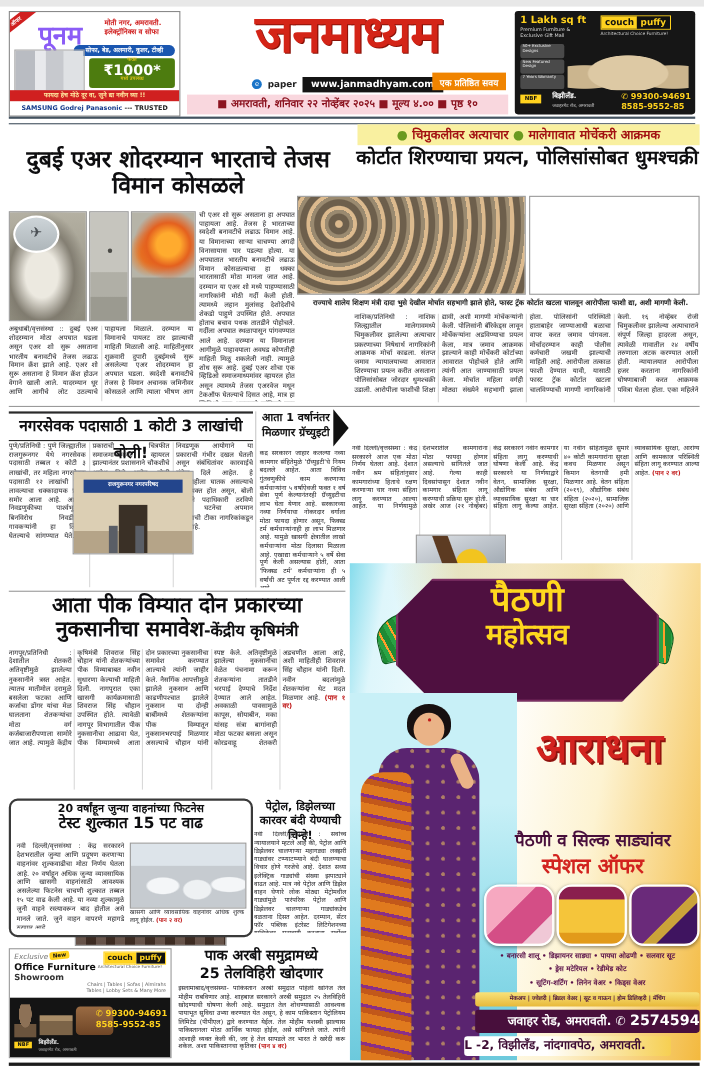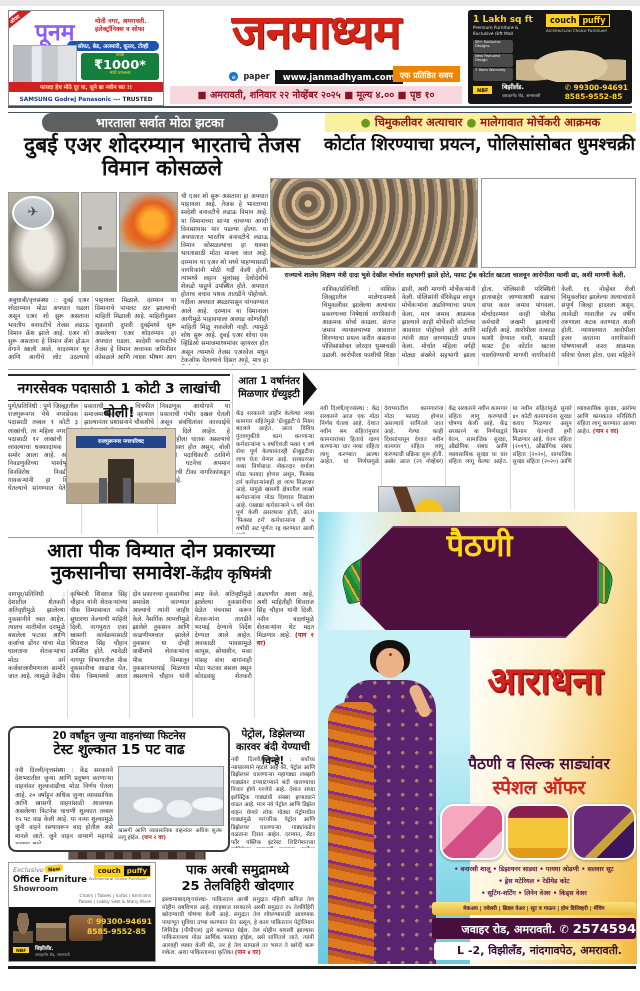--- a/index.html
+++ b/index.html
@@ -22,21 +22,21 @@
   .topbar{left:0;top:0;width:640px;height:6px;background:#e8e8e8;}
   .pad{left:8px;top:10px;width:154px;height:94px;border:1px solid #8a8a8a;background:#fff;overflow:hidden;}
   .pad .ribbon{position:absolute;left:-16px;top:4px;transform:rotate(-38deg);background:#d02020;color:#fff;
       font-size:5px;font-weight:bold;padding:1px 16px;}
   .pad-brand{position:absolute;left:26px;top:4px;font-size:23px;font-weight:bold;color:#8b5cf6;}
   .pad-sub{position:absolute;left:86px;top:6px;width:66px;color:#d02020;font-size:6.4px;font-weight:bold;line-height:1.25;}
   .pad-pill{position:absolute;left:58px;top:30px;width:92px;height:10px;background:#1a56b0;border-radius:5px;
       color:#fff;font-size:5.6px;font-weight:bold;text-align:center;line-height:10px;}
   .pad-goods{position:absolute;left:4px;top:34px;width:62px;height:36px;
       background:linear-gradient(90deg,#b9bcc2 0 28%,#e8e9ec 29% 44%,#c7c9ce 45% 70%,#dfe1e4 71%);border:1px solid #aaa;}
-  .pad-price{position:absolute;left:72px;top:42px;width:78px;height:27px;background:#15803d;border-radius:3px;
+  .pad-price{position:absolute;left:72px;top:42px;width:78px;height:27px;background:#4d7c0f;border-radius:3px;
       color:#fff;text-align:center;line-height:1.05;}
   .pad-price .t{font-size:4.6px;color:#ffd21e;}
   .pad-price .p{font-size:13px;font-weight:bold;}
   .pad-strip{position:absolute;left:0;top:71px;width:154px;height:10px;background:#d02020;color:#ffe9a0;
       font-size:5.6px;font-weight:bold;text-align:center;line-height:10px;}
   .pad-brands{position:absolute;left:0;top:82px;width:154px;height:12px;font-size:5.8px;font-weight:bold;
       text-align:center;line-height:12px;color:#143a8c;}
   .pad-brands .tn{color:#222;}
 
   .mast{left:170px;top:8px;width:292px;height:96px;text-align:center;}
@@ -193,23 +193,23 @@
   .prod.p1{left:122px;background:linear-gradient(135deg,#f6a8c0 0 40%,#d44e86 41% 75%,#f0c8d6 76%);}
   .prod.p2{left:188px;background:linear-gradient(#8a1f4e 0 22%,#f5c53a 23% 80%,#e29a1a 81%);}
   .prod.p3{left:254px;background:linear-gradient(135deg,#6a2a7a 0 55%,#caa33a 56% 66%,#3f1460 67%);}
   .ara-bul{position:absolute;width:200px;left:116px;font-size:6.4px;font-weight:bold;color:#5a1049;text-align:center;}
   .tagstrip{position:absolute;left:114px;top:390px;width:204px;height:13px;border-radius:3px;
       background:linear-gradient(#f8e27a,#e8b93a);color:#480f3c;font-size:5.4px;font-weight:bold;
       text-align:center;line-height:13px;overflow:hidden;}
   .addr1{position:absolute;left:114px;top:406px;width:204px;height:21px;background:#480f3c;border-radius:3px;
       color:#fff;font-size:11px;font-weight:bold;text-align:right;line-height:21px;}
   .addr1 .num{font-size:13px;}
-  .addr2{position:absolute;left:116px;top:430px;width:188px;height:18px;border-radius:3px;
+  .addr2{position:absolute;left:104px;top:430px;width:188px;height:18px;border-radius:3px;
       background:linear-gradient(90deg,#fff 0 40%,#f6cf52);color:#3d0c33;font-size:11px;font-weight:bold;
-      text-align:right;line-height:18px;}
+      text-align:left;line-height:18px;}
 
   .botrule{left:8px;top:966px;width:628px;height:3px;background:#1c1c1c;}
   .pak-hl{font-size:13px;font-weight:bold;text-align:center;line-height:1.25;color:#0e0e10;}
   .pet-hl{font-size:10.2px;font-weight:bold;text-align:center;line-height:1.3;color:#0e0e10;}
 </style>
 </head>
 <body>
 
 <div class="page">
 
@@ -265,21 +265,20 @@
     </div>
     <div class="phone">
       <span>✆</span>
       <span>99300-94691</span><br>
       <span>8585-9552-85</span>
     </div>
   </div>
 
   <div class="abs dblrule"></div>
 
-  <div class="abs kickL">भारताला सर्वात मोठा झटका</div>
   <div class="abs hl hlL">दुबई एअर शोदरम्यान भारताचे तेजस विमान कोसळले</div>
 
   <div class="abs" style="left:8px;top:192px;width:170px;height:100px;display:flex;gap:2px;">
     <div class="ph ph-crash1" style="width:70px;height:98px;">
       <div class="inset">✈</div>
     </div>
     <div class="ph ph-crash2" style="width:34px;height:98px;"></div>
     <div class="ph ph-crash3" style="width:58px;height:98px;"></div>
   </div>
   <div class="abs bt" style="left:181px;top:192px;width:87px;height:173px;">
@@ -404,20 +403,21 @@
     <span>इस्लामाबाद/वृत्तसंस्था- पाकिस्तान अरबी समुद्रात पहिली खनिज तेल मोहीम राबविणार आहे. शाहबाज सरकारने अरबी समुद्रात २५ तेलविहिरी खोदण्याची घोषणा केली आहे. समुद्रात तेल शोधण्यासाठी आवश्यक पायाभूत सुविधा उभ्या करण्यात येत असून, हे काम पाकिस्तान पेट्रोलियम लिमिटेड (पीपीएल) द्वारे करण्यात येईल. तेल मोहीम यशस्वी झाल्यास पाकिस्तानला मोठा आर्थिक फायदा होईल, असे सांगितले जाते. त्यांनी आशाही व्यक्त केली की, जर हे तेल सापडले तर भारत ते खरेदी करू शकेल. अशा पाकिस्तानचा कृतिका</span>
     <span class="cont">(पान ४ वर)</span>
   </div>
 
   <div class="abs ara">
     <div class="orn"></div>
     <div class="fan" style="left:24px;top:44px;transform:rotate(-14deg);"></div>
     <div class="fan" style="right:24px;top:44px;transform:rotate(14deg);"></div>
     <div class="banner">
       <div class="b1">पैठणी</div>
+      <div class="b2">महोत्सव</div>
     </div>
     <div class="womanbg"></div>
     <div class="w-hair"></div>
     <div class="w-face"></div>
     <div class="w-bindu"></div>
     <div class="w-body"></div>
     <div class="w-pallu"></div>
     <div class="w-arm"></div>
     <div class="ara-brand">आराधना</div>
     <div class="ara-off1">पैठणी व सिल्क साड्यांवर</div>

